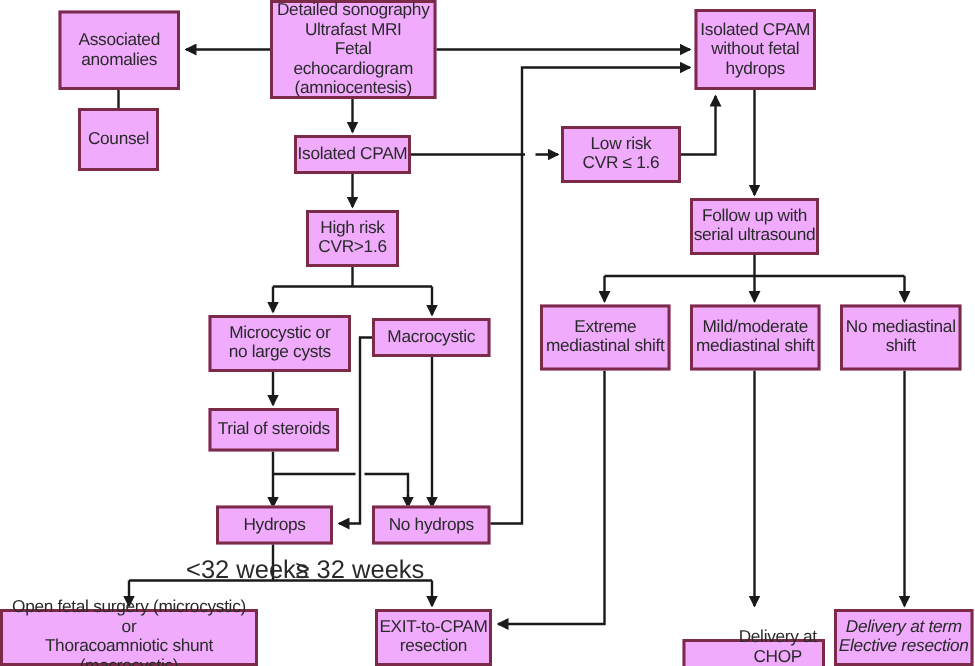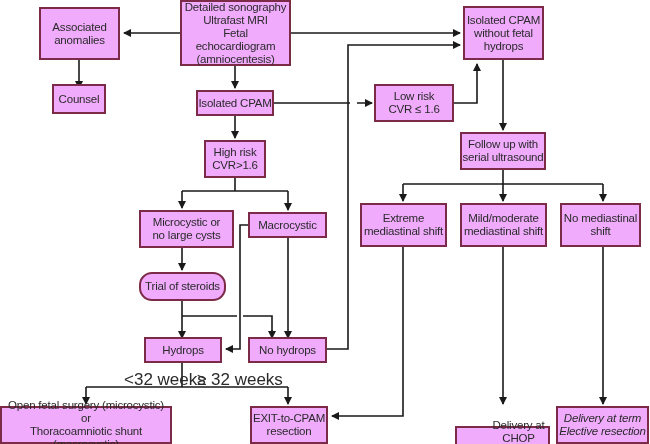--- a/index.html
+++ b/index.html
@@ -69,35 +69,35 @@
     <line x1="603" y1="247" x2="603" y2="404" marker-end="url(#ah)"></line>
   </g>
 </svg>
 
 <div class="box" style="left:180px;top:0px;width:111px;height:66px;">Detailed sonography
 Ultrafast MRI
 Fetal echocardiogram
 (amniocentesis)</div>
 <div class="box" style="left:39px;top:7px;width:81px;height:53px;">Associated
 anomalies</div>
-<div class="box" style="left:52px;top:84px;width:54px;height:30px;">Counsel</div>
+<div class="box" style="left:52px;top:72px;width:54px;height:42px;">Counsel</div>
 <div class="box" style="left:196px;top:90px;width:78px;height:26px;">Isolated CPAM</div>
 <div class="box" style="left:463px;top:6px;width:81px;height:54px;">Isolated CPAM
 without fetal
 hydrops</div>
 <div class="box" style="left:374px;top:84px;width:80px;height:38px;">Low risk
 CVR ≤ 1.6</div>
 <div class="box" style="left:204px;top:140px;width:62px;height:38px;">High risk
 CVR&gt;1.6</div>
 <div class="box" style="left:460px;top:132px;width:86px;height:38px;">Follow up with
 serial ultrasound</div>
 <div class="box" style="left:139px;top:210px;width:95px;height:38px;">Microcystic or
 no large cysts</div>
 <div class="box" style="left:248px;top:212px;width:79px;height:26px;">Macrocystic</div>
-<div class="box" style="left:139px;top:272px;width:87px;height:29px;border-radius:13px;">Trial of steroids</div>
+<div class="box" style="left:139px;top:272px;width:87px;height:29px;">Trial of steroids</div>
 <div class="box" style="left:360px;top:203px;width:87px;height:44px;">Extreme
 mediastinal shift</div>
 <div class="box" style="left:460px;top:203px;width:87px;height:44px;">Mild/moderate
 mediastinal shift</div>
 <div class="box" style="left:560px;top:203px;width:81px;height:44px;">No mediastinal
 shift</div>
 <div class="box" style="left:144px;top:337px;width:78px;height:26px;">Hydrops</div>
 <div class="box" style="left:248px;top:337px;width:79px;height:26px;">No hydrops</div>
 <div class="box" style="left:0px;top:406px;width:172px;height:38px;">Open fetal surgery (microcystic) or
 Thoracoamniotic shunt (macrocystic)</div>

